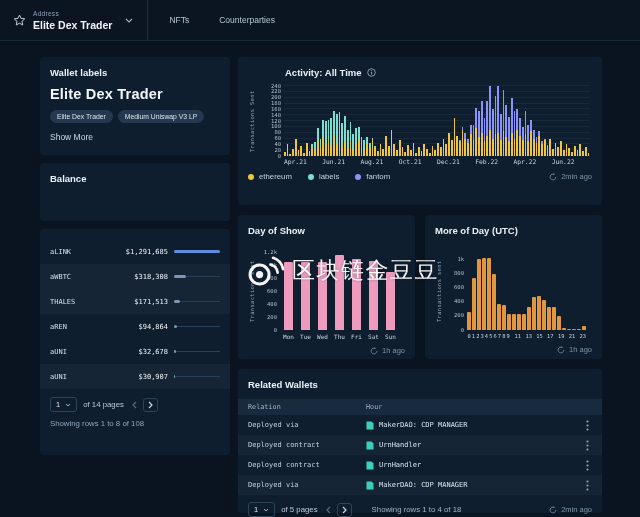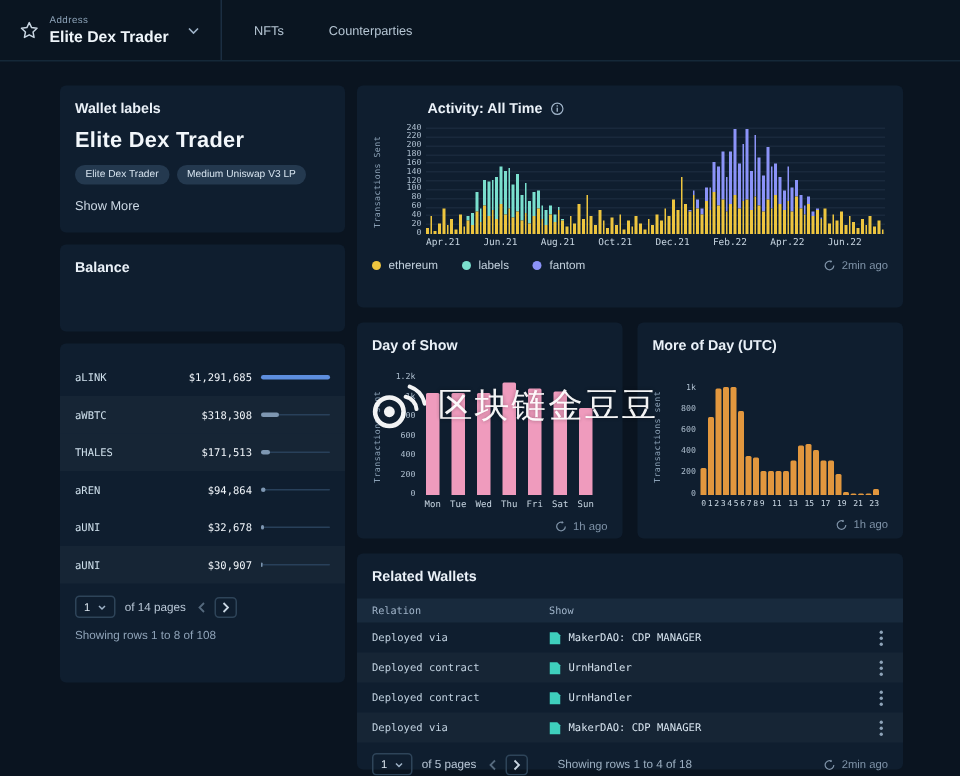--- a/index.html
+++ b/index.html
@@ -815,21 +815,21 @@
       </span>
       <span>1h ago</span>
     </div>
   </div>
 </div>
 
 <div class="card" id="related-card">
   <div class="card-heading">Related Wallets</div>
   <div class="rhead mono">
     <span class="c1">Relation</span>
-    <span>Show</span>
+    <span>Hour</span>
   </div>
   <div>
       <div class="rrow mono">
         <span class="c1">Deployed via</span>
         <span class="c2">
           <span>
             <svg width="8" height="9" viewBox="0 0 8 9">
               <path d="M0.5 0.5h5l2 2v6h-7z" fill="#3ecfbc"></path>
             </svg>
           </span>

